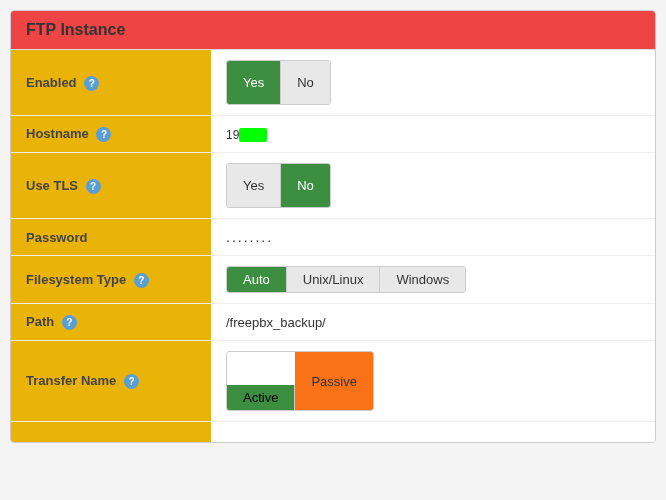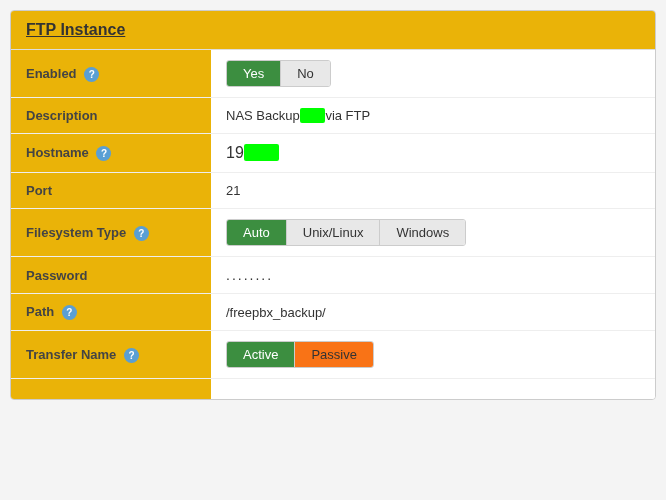--- a/index.html
+++ b/index.html
@@ -10,27 +10,26 @@
       color: #333;
       padding: 10px;
     }
     .panel {
       background: #fff;
       border: 1px solid #ccc;
       border-radius: 4px;
       overflow: hidden;
     }
     .panel-header {
-      background: #eab308;
+      background: #ef4444;
       border-bottom: 1px solid #ddd;
       padding: 10px 15px;
       font-size: 16px;
       font-weight: bold;
       color: #333;
-      text-decoration: underline;
     }
     .form-table {
       width: 100%;
       border-collapse: collapse;
     }
     .form-table tr {
       border-bottom: 1px solid #eee;
     }
     .form-table tr:last-child {
       border-bottom: none;
@@ -62,21 +61,21 @@
       cursor: pointer;
       margin-left: 4px;
     }
     .btn-group {
       display: inline-flex;
       border: 1px solid #ccc;
       border-radius: 3px;
       overflow: hidden;
     }
     .btn-group button {
-      padding: 5px 16px;
+      padding: 14px 16px;
       border: none;
       cursor: pointer;
       font-size: 13px;
       background: #e8e8e8;
       color: #333;
     }
     .btn-group button.active-btn {
       background: #3c8e40;
       color: #fff;
     }
@@ -103,21 +102,22 @@
     .transfer-mode-group button {
       padding: 5px 16px;
       border: none;
       cursor: pointer;
       font-size: 13px;
       background: #f97316;
       color: #333;
     }
     .transfer-mode-group button.active-btn {
       background: #3c8e40;
-      color: #ffffff;
+      color: #000000;
+      margin-top: 33px;
     }
     .transfer-mode-group button:not(:last-child) {
       border-right: 1px solid #ccc;
     }
     .fs-group {
       display: inline-flex;
       border: 1px solid #ccc;
       border-radius: 3px;
       overflow: hidden;
     }
@@ -152,79 +152,73 @@
         </td>
         <td>
           <div class="btn-group">
             <button class="active-btn">Yes</button>
             <button>No</button>
           </div>
         </td>
       </tr>
 
 
-      <tr>
-        <td>
-          <span>Description</span>
-        </td>
-        <td>
-          <span style="font-size:13px;">
-            NAS Backup<span class="highlighted-text">&nbsp;&nbsp;&nbsp;&nbsp;&nbsp;&nbsp;</span>via FTP
-          </span>
-        </td>
-      </tr>
 
       <tr>
         <td>
           <span>Hostname</span>
           <span class="help-icon">?</span>
         </td>
         <td>
-          <span style="font-size:16px;margin-top:48px;">
+          <span style="font-size:12px;margin-top:48px;">
             19<span class="highlighted-text">&nbsp;&nbsp;&nbsp;&nbsp;&nbsp;&nbsp;&nbsp;</span>
           </span>
         </td>
       </tr>
 
-      <tr>
-        <td>
-          <span>Port</span>
-        </td>
-        <td>
-          <span>21</span>
-        </td>
-      </tr>
-
-
+
+      <tr>
+        <td>
+          <span>Use TLS</span>
+          <span class="help-icon">?</span>
+        </td>
+        <td>
+          <div class="btn-group">
+            <button>Yes</button>
+            <button class="active-btn">No</button>
+          </div>
+        </td>
+      </tr>
+
+
+      <tr>
+        <td>
+          <span>Password</span>
+        </td>
+        <td>
+          <span class="masked-text">........</span>
+        </td>
+      </tr>
 
       <tr>
         <td>
           <span>Filesystem Type</span>
           <span class="help-icon">?</span>
         </td>
         <td>
           <div class="fs-group">
             <button class="active-btn">Auto</button>
             <button>Unix/Linux</button>
             <button>Windows</button>
           </div>
         </td>
       </tr>
 
       <tr>
         <td>
-          <span>Password</span>
-        </td>
-        <td>
-          <span class="masked-text">........</span>
-        </td>
-      </tr>
-
-      <tr>
-        <td>
           <span>Path</span>
           <span class="help-icon">?</span>
         </td>
         <td>
           <span>/freepbx_backup/</span>
         </td>
       </tr>
 
       <tr>
         <td>

